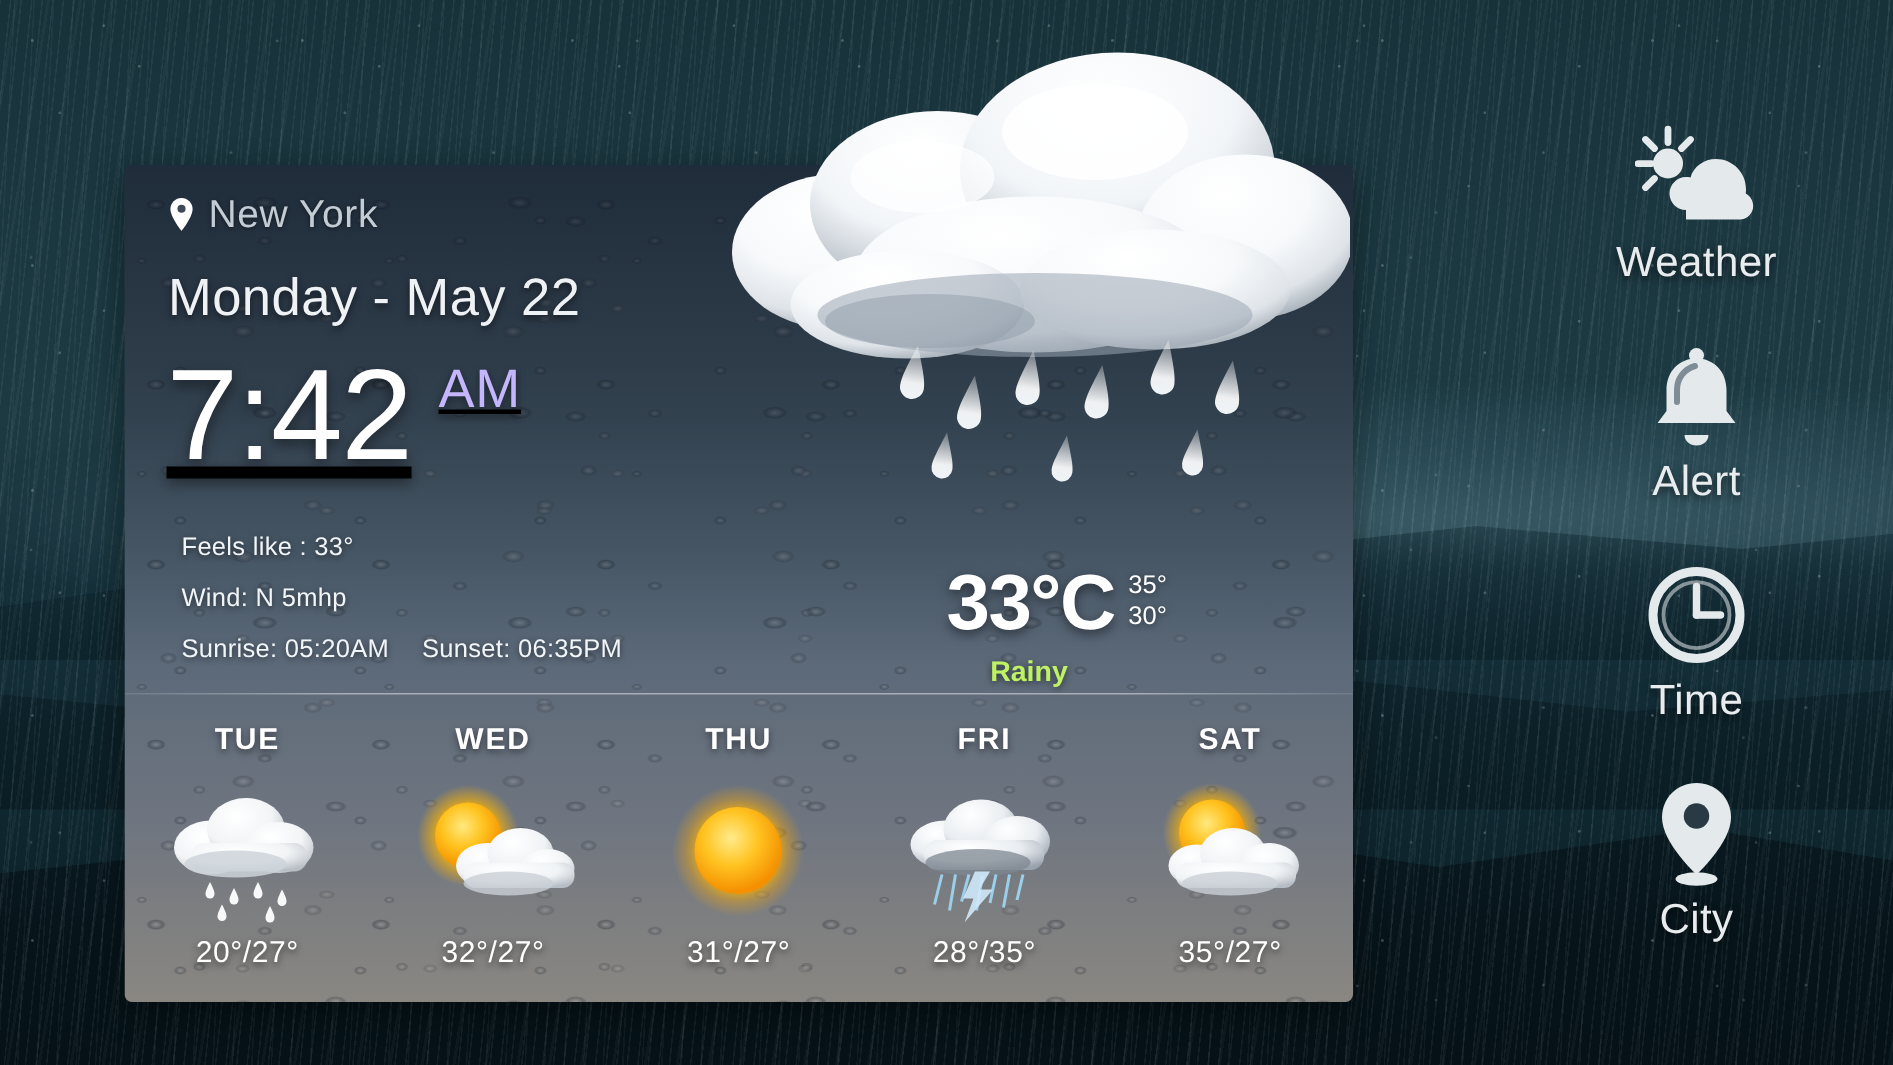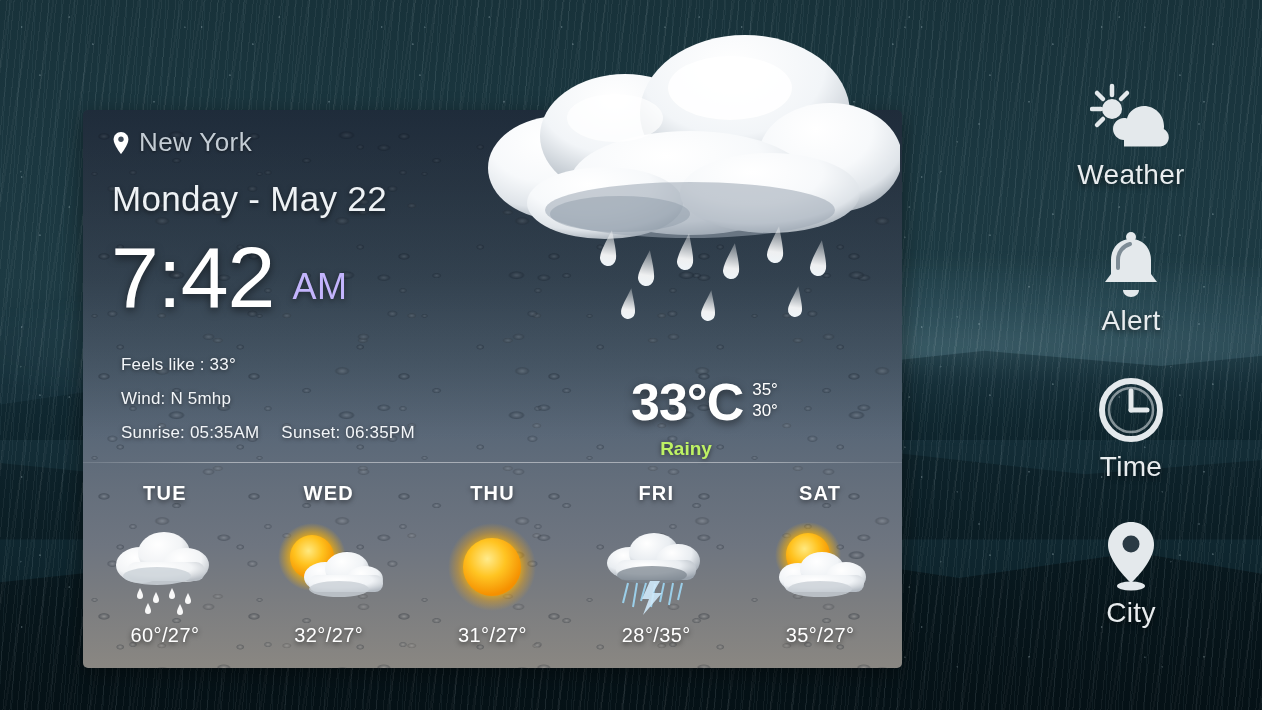--- a/index.html
+++ b/index.html
@@ -128,21 +128,21 @@
   .loc-row { position:absolute; left:30px; top:17px; display:flex; align-items:center; gap:10px; }
   .pin-ico { width:16px; height:22px; display:block; }
   .loc-name { font-size:26px; font-weight:400; color:#c3ccd4; letter-spacing:.4px;
     text-shadow:0 1px 3px rgba(0,0,0,.5); }
 
   
   .date-line { position:absolute; left:29px; top:69px; font-size:35px; color:#eef2f5;
     font-weight:400; letter-spacing:.3px; text-shadow:0 2px 5px rgba(0,0,0,.55); }
 
   
-  .clock-row { position:absolute; left:28px; top:128px; display:flex; align-items:flex-end; gap:18px; }
+  .clock-row { position:absolute; left:28px; top:128px; display:flex; align-items:flex-start; gap:18px;text-decoration:underline; }
   .clock-time { font-size:86px; line-height:.92; font-weight:400; color:#ffffff;
     letter-spacing:-1px; text-shadow:0 3px 9px rgba(0,0,0,.5); }
   .clock-ampm { font-size:36px; font-weight:400; color:#c4b5fd; padding-bottom:9px;
     letter-spacing:.5px; text-shadow:0 2px 6px rgba(0,0,0,.5); }
 
   
   .stats { position:absolute; left:38px; top:245px; }
   .stat-line { font-size:17px; color:#f2f5f8; margin-bottom:14px; letter-spacing:.2px;
     text-shadow:0 1px 4px rgba(0,0,0,.55); white-space:nowrap; }
   .stat-line.sun { margin-bottom:0; }
@@ -217,21 +217,21 @@
     <div class="date-line">Monday - May 22</div>
 
     <div class="clock-row">
       <span class="clock-time">7:42</span>
       <span class="clock-ampm">AM</span>
     </div>
 
     <div class="stats">
       <div class="stat-line">Feels like : 33°</div>
       <div class="stat-line">Wind: N 5mhp</div>
-      <div class="stat-line sun"><span>Sunrise: 05:35AM</span><span class="sun-gap"></span><span>Sunset: 06:35PM</span></div>
+      <div class="stat-line sun"><span>Sunrise: 05:20AM</span><span class="sun-gap"></span><span>Sunset: 06:35PM</span></div>
     </div>
 
     <div class="temp-block">
       <div class="temp-top">
         <span class="temp-main">33°C</span>
         <span class="temp-hilo">
           <div>35°</div>
           <div>30°</div>
         </span>
       </div>
@@ -263,21 +263,21 @@
             <g fill="#ffffff" opacity=".95">
               <path d="M39 71c2 4 3 6 3 8a3 3 0 0 1-6 0c0-2 1-4 3-8z"></path>
               <path d="M55 75c2 4 3 6 3 8a3 3 0 0 1-6 0c0-2 1-4 3-8z"></path>
               <path d="M71 71c2 4 3 6 3 8a3 3 0 0 1-6 0c0-2 1-4 3-8z"></path>
               <path d="M87 76c2 4 3 6 3 8a3 3 0 0 1-6 0c0-2 1-4 3-8z"></path>
               <path d="M47 86c2 4 3 6 3 8a3 3 0 0 1-6 0c0-2 1-4 3-8z"></path>
               <path d="M79 87c2 4 3 6 3 8a3 3 0 0 1-6 0c0-2 1-4 3-8z"></path>
             </g>
           </svg>
         </div>
-        <div class="fc-temp">60°/27°</div>
+        <div class="fc-temp">20°/27°</div>
       </div>
 
       <div class="fc-col">
         <div class="fc-day">WED</div>
         <div class="fc-icon">
           <svg viewBox="0 0 128 104" width="128" height="104">
             <defs>
               <radialGradient id="sg1" cx="42%" cy="36%" r="62%">
                 <stop offset="0%" stop-color="#ffe97f"></stop>
                   <stop offset="52%" stop-color="#ffc21e"></stop>

